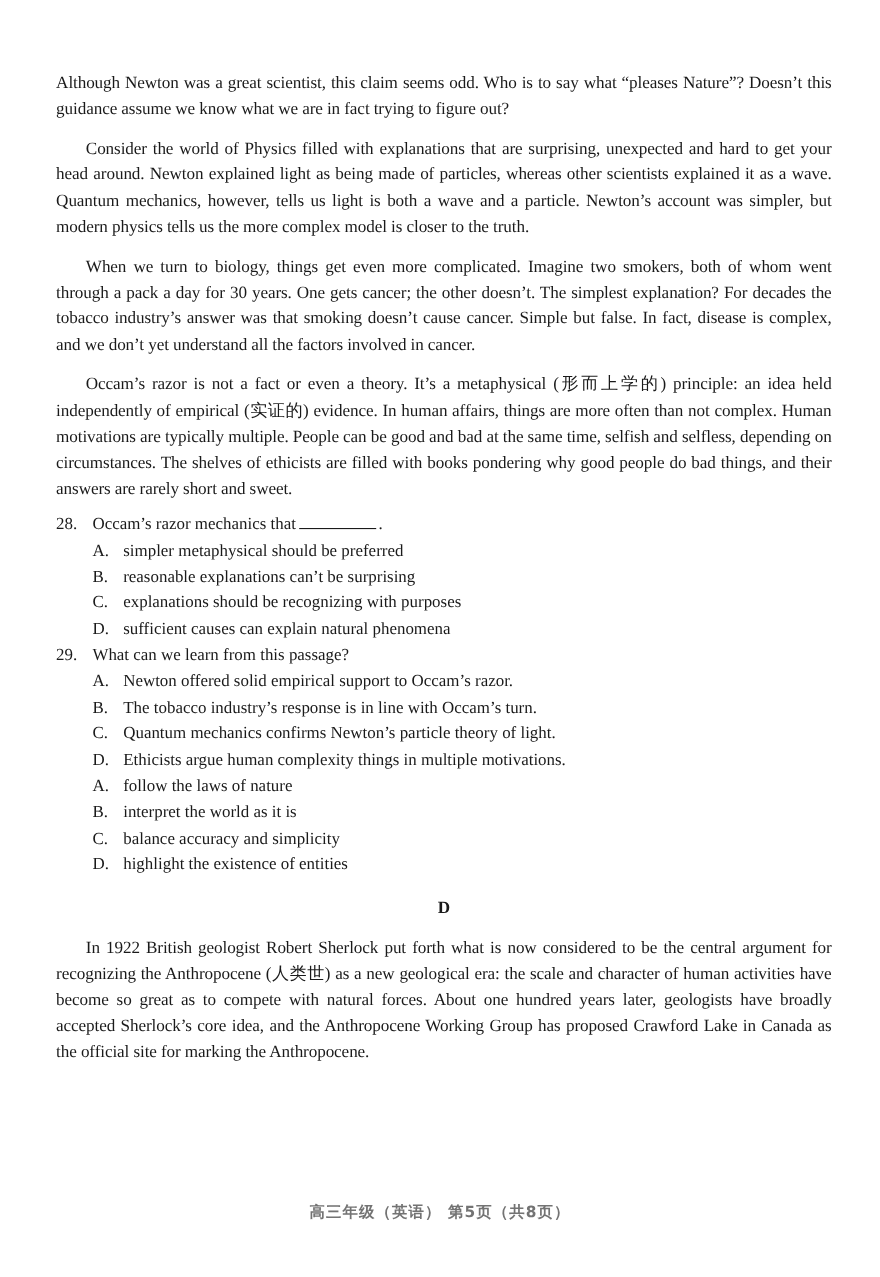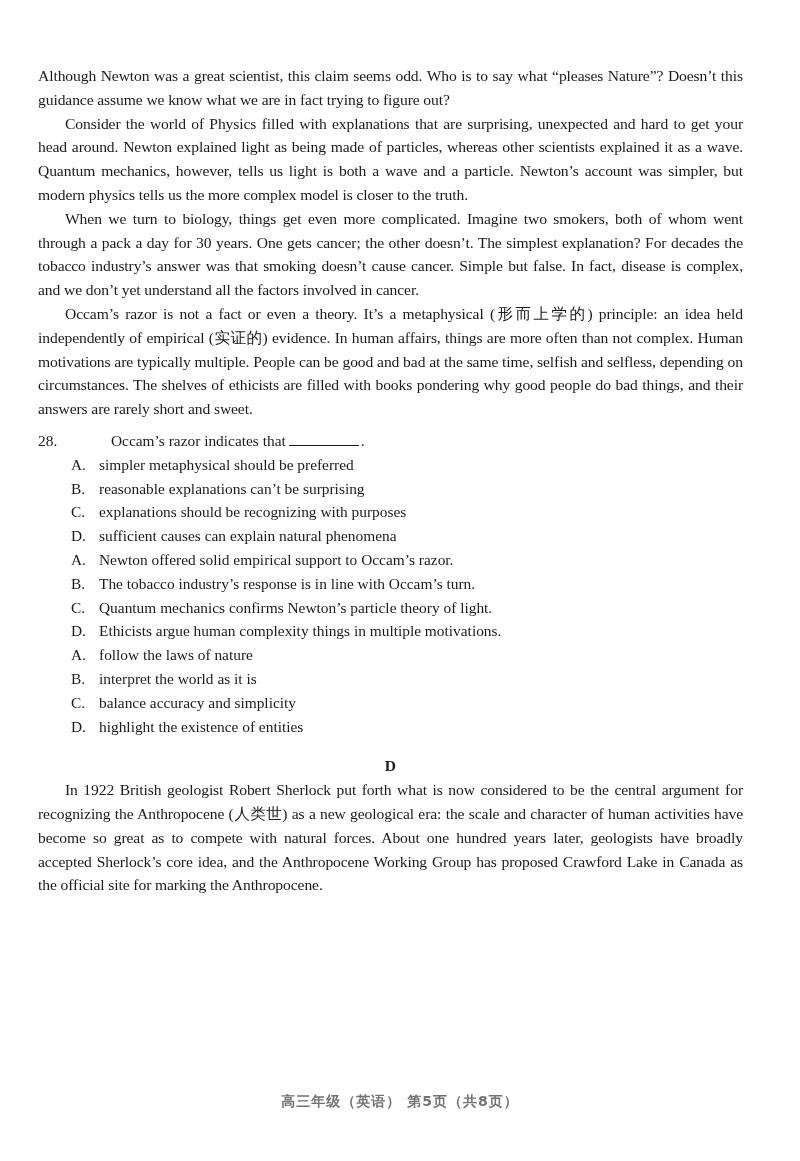--- a/index.html
+++ b/index.html
@@ -10,44 +10,44 @@
     body {
       width: 800px;
       height: 1161px;
       position: relative;
       overflow: hidden;
       font-family: "Liberation Serif", "DejaVu Serif", serif;
       color: #1a1a1a;
     }
     .page {
       position: absolute;
-      left: 38px;
+      left: 51px;
       top: 64px;
       width: 705px;
     }
     .para {
       font-size: 15.6px;
       line-height: 23.8px;
       text-align: justify;
       margin: 0;
       letter-spacing: -0.1px;
     }
     .para.indent {
       text-indent: 27px;
+      margin-top: 12px;
     }
     .questions {
       margin-top: 8px;
     }
     .question {
       font-size: 15.4px;
       line-height: 23.8px;
     }
     .q-stem {
       display: flex;
-      gap: 40px;
     }
     .q-num {
       width: 33px;
       flex: none;
     }
     .q-text {
       flex: 1;
     }
     .blank {
       display: inline-block;
@@ -99,21 +99,21 @@
     <p class="para indent">When we turn to biology, things get even more complicated. Imagine two smokers, both of whom went through a pack a day for 30 years. One gets cancer; the other doesn’t. The simplest explanation? For decades the tobacco industry’s answer was that smoking doesn’t cause cancer. Simple but false. In fact, disease is complex, and we don’t yet understand all the factors involved in cancer.</p>
     <p class="para indent">Occam’s razor is not a fact or even a theory. It’s a metaphysical (形而上学的) principle: an idea held independently of empirical (实证的) evidence. In human affairs, things are more often than not complex. Human motivations are typically multiple. People can be good and bad at the same time, selfish and selfless, depending on circumstances. The shelves of ethicists are filled with books pondering why good people do bad things, and their answers are rarely short and sweet.</p>
   </div>
 
   <div class="questions">
 
     <div class="question">
       <div class="q-stem">
         <span class="q-num">28.</span>
         <span class="q-text">
-          <span>Occam’s razor indicates that</span><span class="blank"></span><span>.</span>
+          <span>Occam’s razor mechanics that</span><span class="blank"></span><span>.</span>
         </span>
       </div>
       <div class="option">
         <span class="opt-letter">A.</span>
         <span class="opt-text">simpler metaphysical should be preferred</span>
       </div>
       <div class="option">
         <span class="opt-letter">B.</span>
         <span class="opt-text">reasonable explanations can’t be surprising</span>
       </div>
@@ -121,20 +121,24 @@
         <span class="opt-letter">C.</span>
         <span class="opt-text">explanations should be recognizing with purposes</span>
       </div>
       <div class="option">
         <span class="opt-letter">D.</span>
         <span class="opt-text">sufficient causes can explain natural phenomena</span>
       </div>
     </div>
 
     <div class="question">
+      <div class="q-stem">
+        <span class="q-num">29.</span>
+        <span class="q-text">What can we learn from this passage?</span>
+      </div>
       <div class="option">
         <span class="opt-letter">A.</span>
         <span class="opt-text">Newton offered solid empirical support to Occam’s razor.</span>
       </div>
       <div class="option">
         <span class="opt-letter">B.</span>
         <span class="opt-text">The tobacco industry’s response is in line with Occam’s turn.</span>
       </div>
       <div class="option">
         <span class="opt-letter">C.</span>

